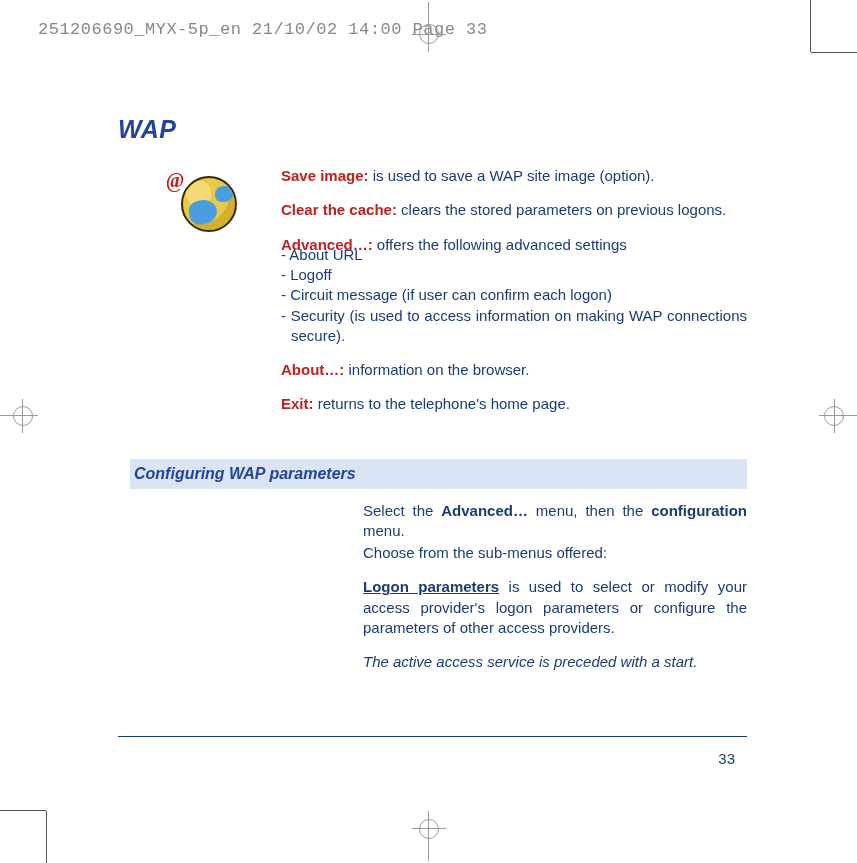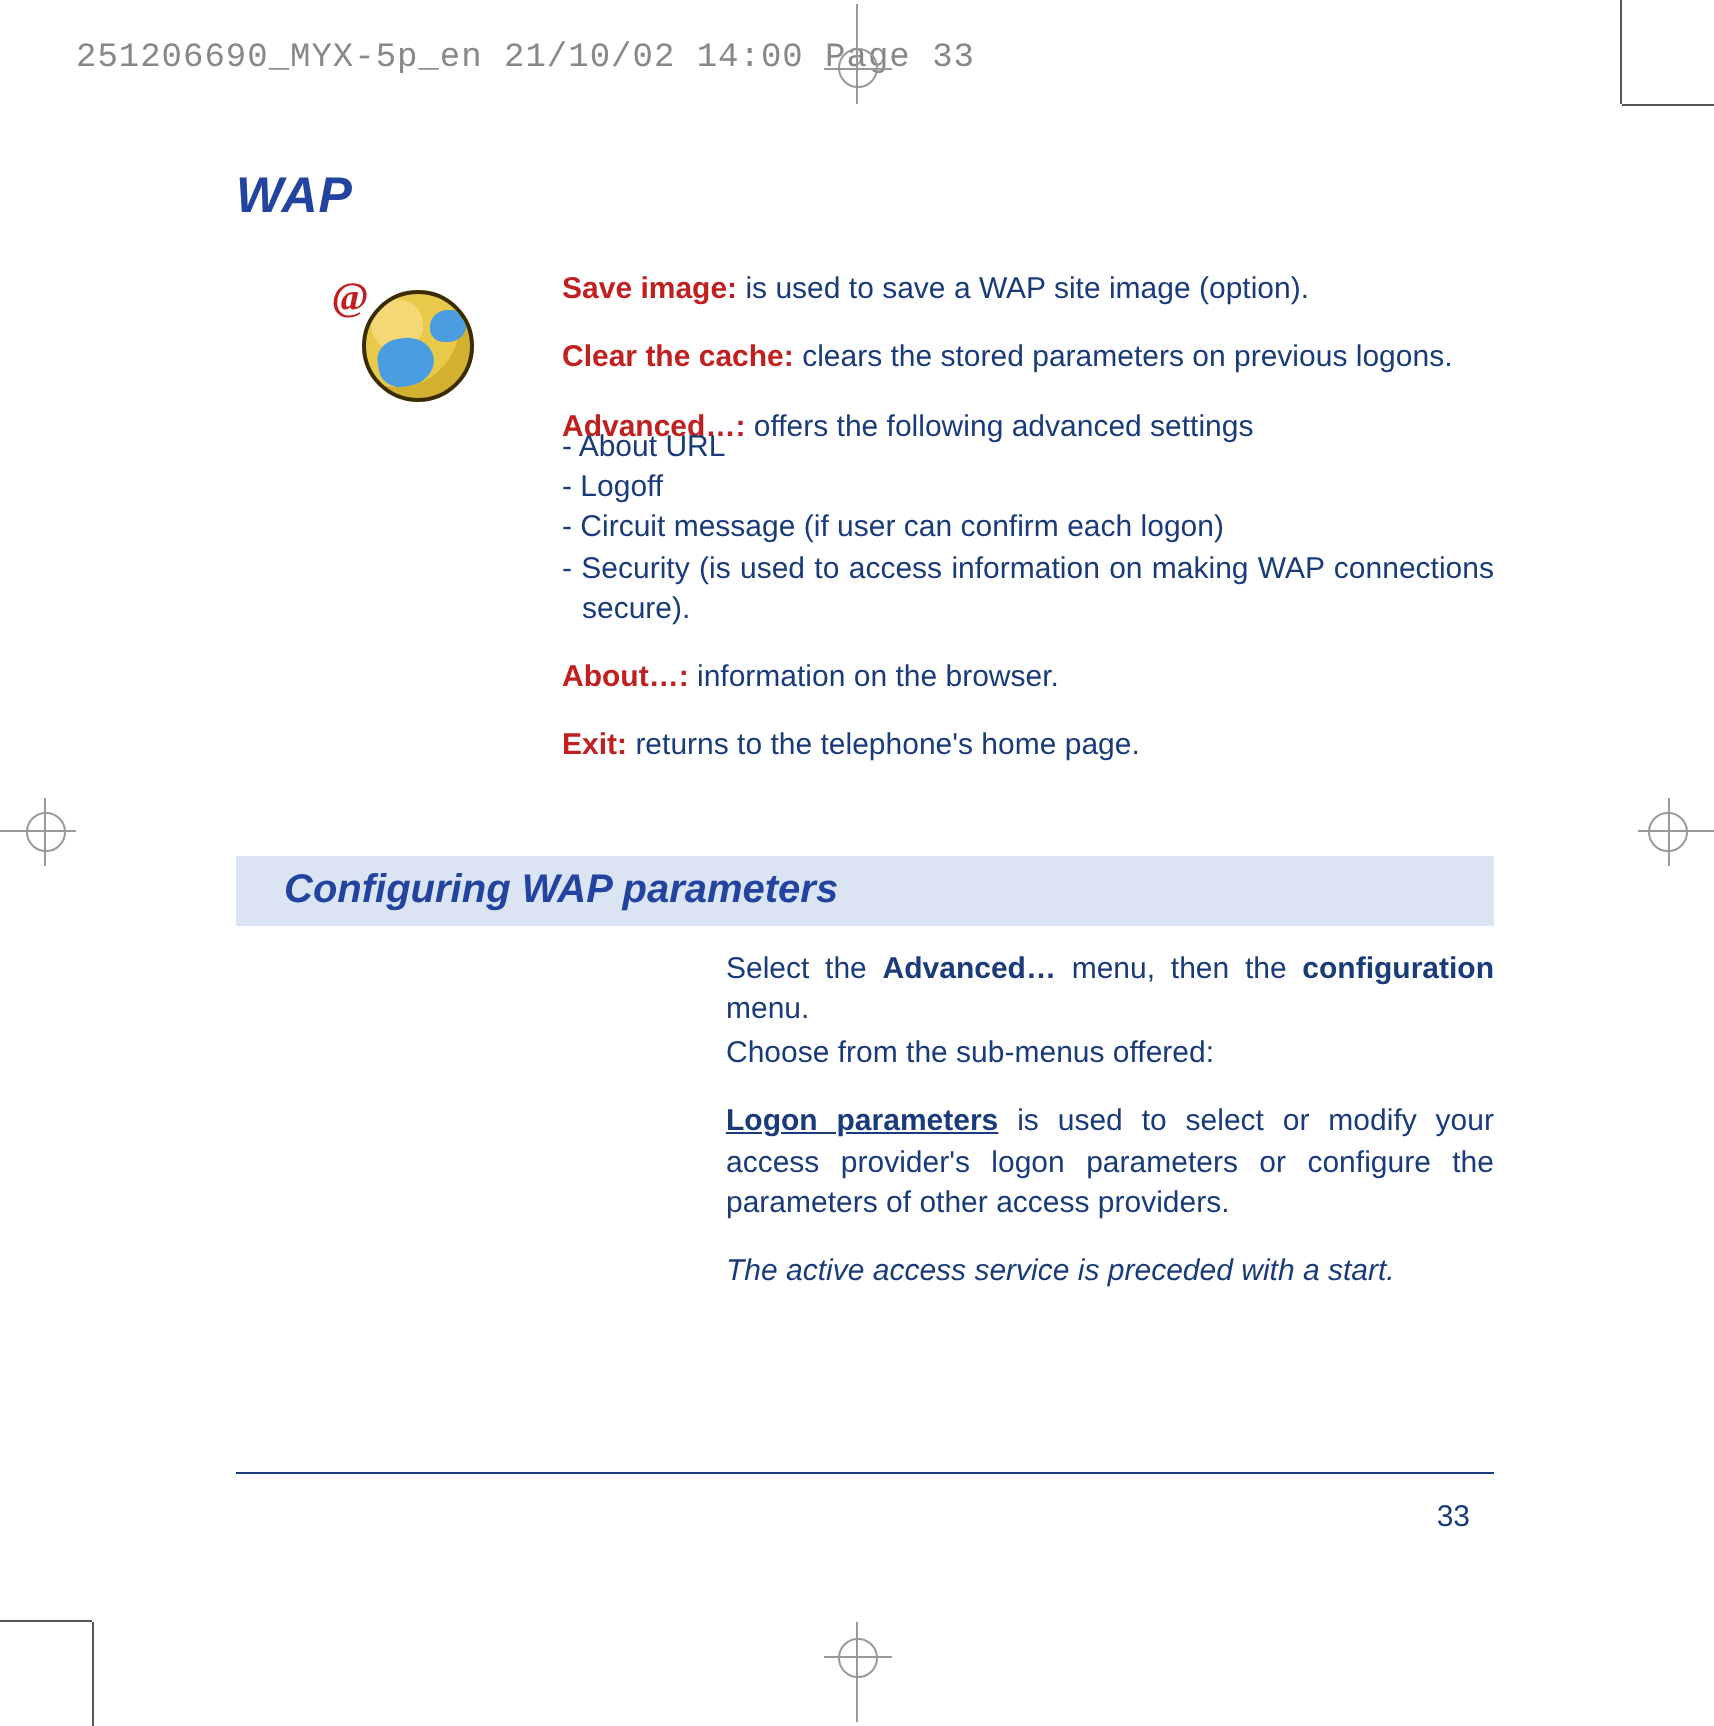--- a/index.html
+++ b/index.html
@@ -46,38 +46,39 @@
     right: 110px;
     bottom: 90px;
   }
   .title {
     color: #2243a0;
     font-size: 25px;
     font-weight: 700;
     font-style: italic;
     margin-bottom: 22px;
     letter-spacing: 0.5px;
+    margin-top: 31px;
   }
   .main-row { display: flex; gap: 38px; }
   .icon-col { width: 125px; flex: 0 0 125px; text-align: right; padding-top: 6px; }
   .text-col { flex: 1; font-size: 15px; line-height: 1.35; }
   .text-col p { margin-bottom: 14px; text-align: justify; }
   .bold { color: #c02020; font-weight: 700; }
   .advlist { margin-top: -12px; margin-bottom: 14px; }
   .advlist div { color: #1a3b7a; font-size: 15px; line-height: 1.35; }
   .indent { padding-left: 10px; text-indent: -10px; text-align: justify; }
 
   .section-band {
     background: #dbe4f3;
     color: #2243a0;
-    font-size: 20px;
+    font-size: 16px;
     font-weight: 700;
     font-style: italic;
-    padding: 6px 24px;
-    margin: 30px 0 12px 0;
+    padding: 6px 4px;
+    margin: 30px 0 12px 12px;
   }
   .sec-text { margin-left: 245px; font-size: 15px; line-height: 1.35; }
   .sec-text p { margin-bottom: 14px; text-align: justify; }
   .sec-text .b { font-weight: 700; }
   .sec-text .u { text-decoration: underline; font-weight: 700; }
   .italic-line { font-style: italic; margin-top: 8px; }
   .footer-rule {
     position: absolute;
     left: 0; right: 0;
     bottom: 36px;

